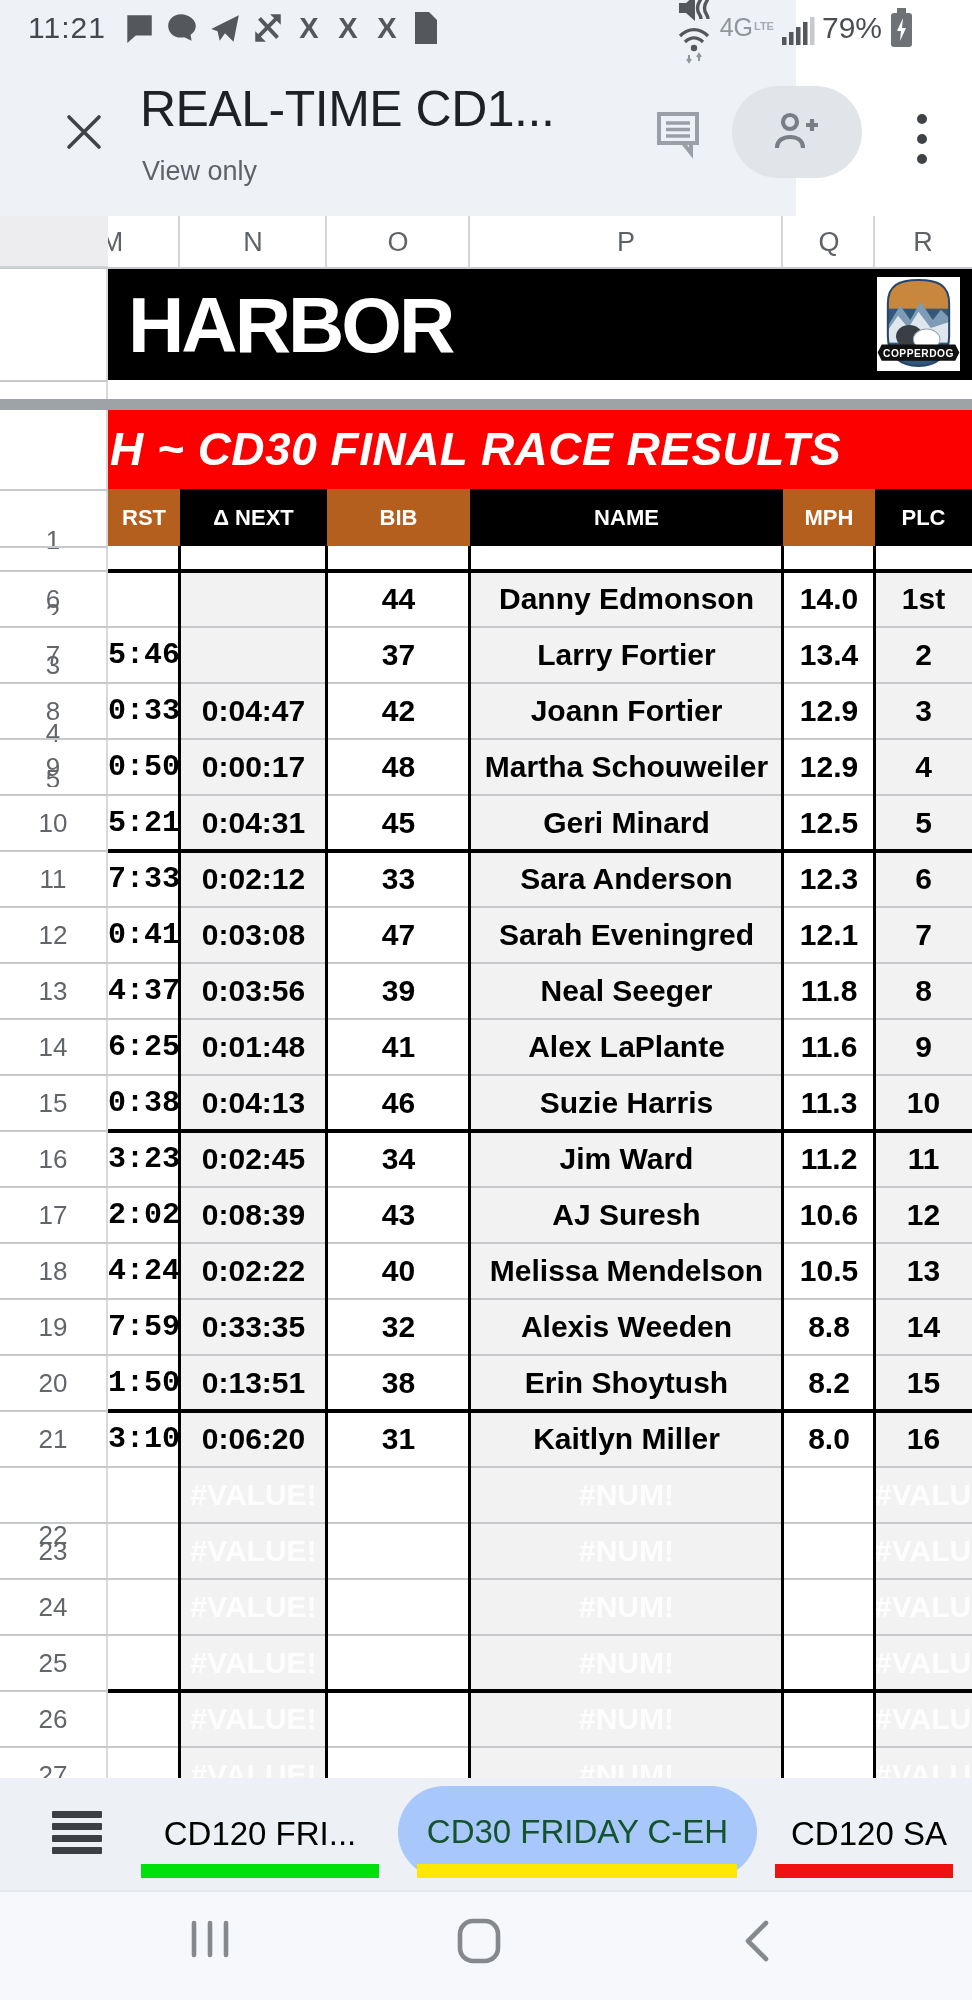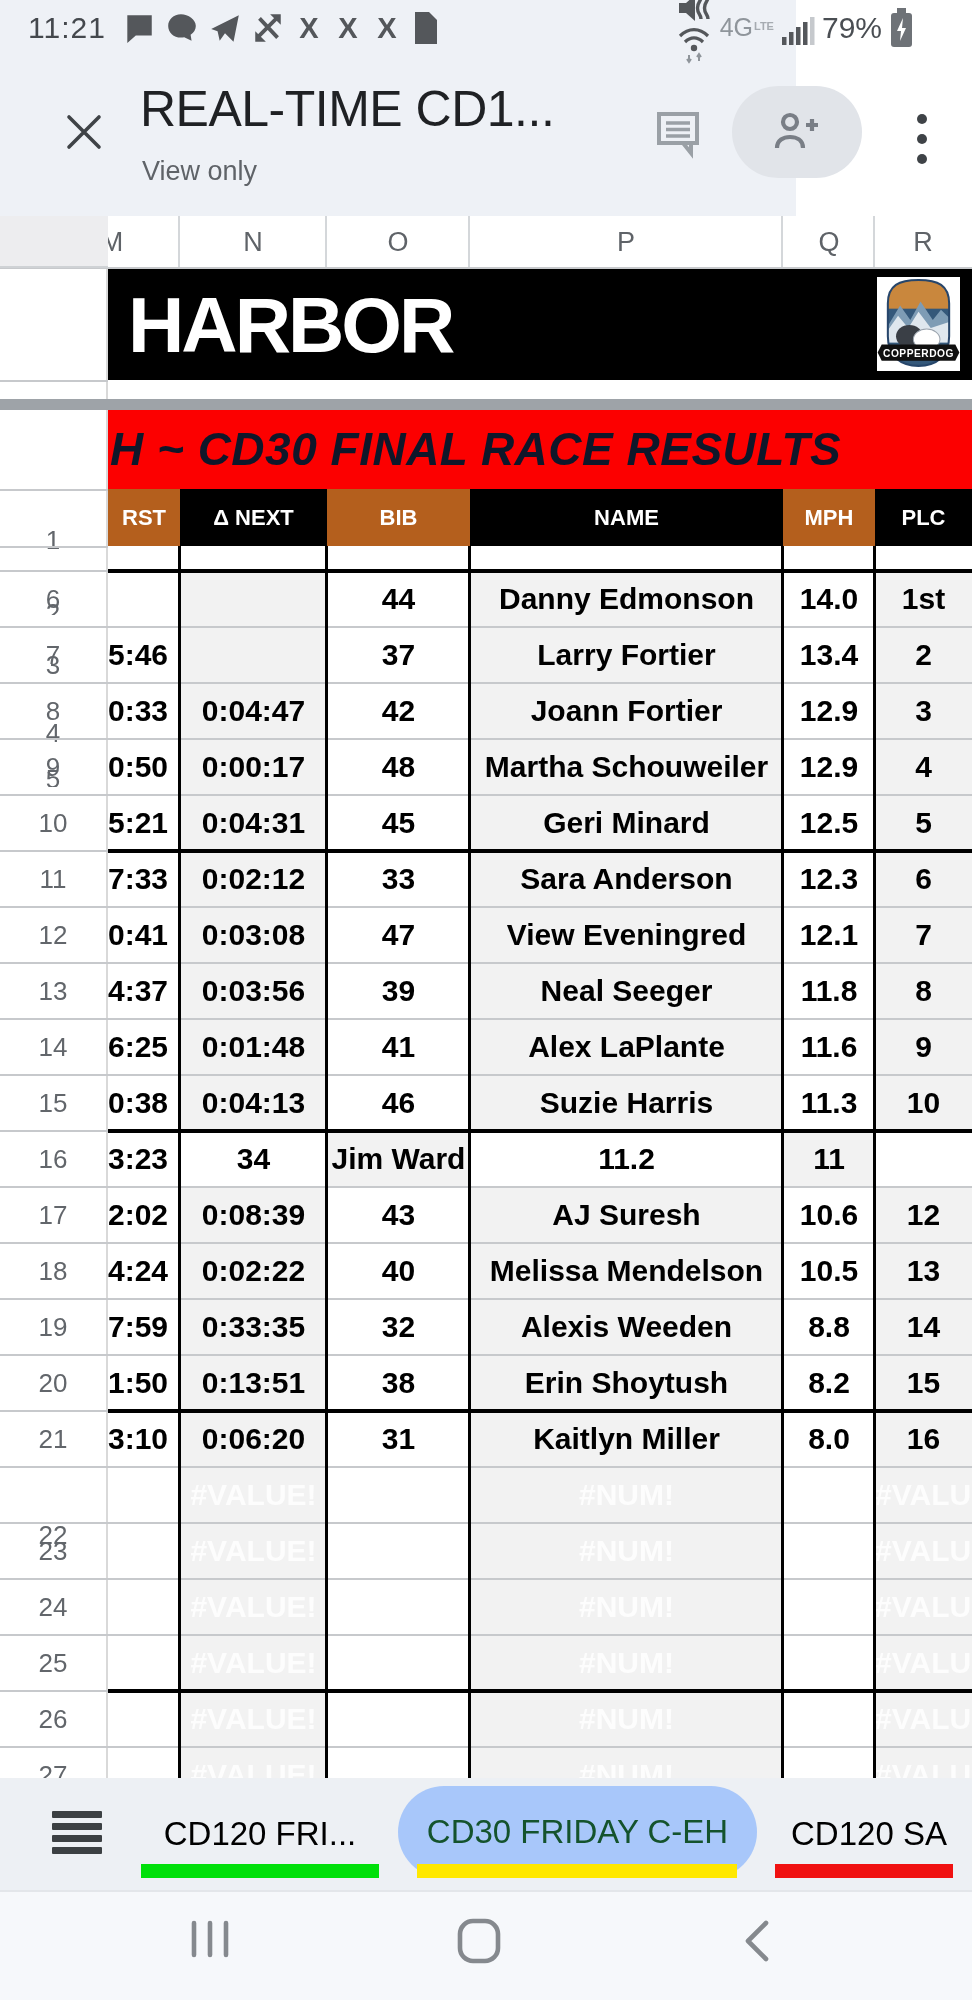--- a/index.html
+++ b/index.html
@@ -28,33 +28,33 @@
   .sheet{position:absolute;top:216px;left:0;width:972px;height:1562px;background:#fff;overflow:hidden;z-index:5;}
   .colletter{position:absolute;top:0;height:52px;line-height:52px;width:80px;margin-left:-40px;text-align:center;font-size:27px;color:#5f6368;z-index:2;}
   .stripline{position:absolute;top:0;height:52px;width:2px;background:#d4d7da;z-index:2;}
   .corner{position:absolute;left:0;top:0;width:108px;height:52px;background:#ededef;border-bottom:2px solid #cfd2d5;z-index:6;}
 
   .band-black{position:absolute;left:108px;top:52px;width:864px;height:112px;background:#000;z-index:1;}
   .harbor{position:absolute;left:20px;top:0;height:112px;line-height:114px;color:#fff;font-size:78px;font-weight:800;letter-spacing:-3px;}
   .logo-box{position:absolute;left:769px;top:9px;width:83px;height:94px;background:#fff;z-index:2;}
   .graybar{position:absolute;left:0;top:183px;width:972px;height:11px;background:#9ea3a8;z-index:8;}
   .band-red{position:absolute;left:108px;top:194px;width:864px;height:79px;background:#fc0000;overflow:hidden;z-index:1;}
-  .band-red .rtxt{position:absolute;left:2px;top:0;height:58px;line-height:79px;color:#0f172a;font-size:46px;font-weight:700;font-style:italic;white-space:nowrap;letter-spacing:0.5px;}
+  .band-red .rtxt{position:absolute;left:2px;top:0;height:58px;line-height:79px;color:#ffffff;font-size:46px;font-weight:700;font-style:italic;white-space:nowrap;letter-spacing:0.5px;}
 
   .band-hdr{position:absolute;left:108px;top:273px;width:864px;height:57px;display:grid;grid-template-columns:72px 147px 143px 313px 92px 97px;z-index:1;}
   .hcell{height:57px;line-height:57px;text-align:center;font-size:22px;font-weight:700;color:#fff;overflow:hidden;white-space:nowrap;cursor:cell;}
   .hc-black{background:#000;}
   .hc-orange{background:#b45f1d;}
 
   .rows{position:absolute;left:108px;top:355px;width:864px;height:1207px;overflow:hidden;z-index:1;}
   .trow{position:absolute;left:0;width:864px;height:56px;display:grid;grid-template-columns:72px 147px 143px 313px 92px 97px;}
   .cell{height:56px;line-height:56px;text-align:center;font-size:30px;font-weight:700;color:#000;overflow:hidden;white-space:nowrap;cursor:cell;}
   .cg{background:#f2f2f2;}
   .cw{background:#fff;}
-  .c-first{text-align:right;padding-right:15px;}
+  .c-first{text-align:right;padding-right:15px;font-family:Liberation Mono, monospace;}
   .err .cell{color:#fdfdfd;}
 
   .gutter{position:absolute;left:0;top:52px;width:108px;height:1510px;background:#fff;z-index:4;border-right:2px solid #d9d9d9;}
   .gnum{position:absolute;left:0;width:106px;text-align:center;font-size:26px;color:#62666b;overflow:hidden;}
 
   .hline{position:absolute;background:#c7c9cc;height:2px;z-index:5;}
   .thline{position:absolute;background:#000;height:4px;left:108px;width:864px;z-index:5;}
   .vline{position:absolute;background:#000;width:3px;top:330px;height:1232px;z-index:5;}
 
   
@@ -300,21 +300,21 @@
           <div class="cell cg">0:02:12</div>
           <div class="cell cw">33</div>
           <div class="cell cg">Sara Anderson</div>
           <div class="cell cw">12.3</div>
           <div class="cell cg">6</div>
         </div>
         <div class="trow" style="top: 336px;">
           <div class="cell cw c-first">0:41</div>
           <div class="cell cg">0:03:08</div>
           <div class="cell cw">47</div>
-          <div class="cell cg">View Eveningred</div>
+          <div class="cell cg">Sarah Eveningred</div>
           <div class="cell cw">12.1</div>
           <div class="cell cg">7</div>
         </div>
         <div class="trow" style="top: 392px;">
           <div class="cell cw c-first">4:37</div>
           <div class="cell cg">0:03:56</div>
           <div class="cell cw">39</div>
           <div class="cell cg">Neal Seeger</div>
           <div class="cell cw">11.8</div>
           <div class="cell cg">8</div>
@@ -330,20 +330,21 @@
         <div class="trow" style="top: 504px;">
           <div class="cell cw c-first">0:38</div>
           <div class="cell cg">0:04:13</div>
           <div class="cell cw">46</div>
           <div class="cell cg">Suzie Harris</div>
           <div class="cell cw">11.3</div>
           <div class="cell cg">10</div>
         </div>
         <div class="trow" style="top: 560px;">
           <div class="cell cw c-first">3:23</div>
+          <div class="cell cg">0:02:45</div>
           <div class="cell cw">34</div>
           <div class="cell cg">Jim Ward</div>
           <div class="cell cw">11.2</div>
           <div class="cell cg">11</div>
         </div>
         <div class="trow" style="top: 616px;">
           <div class="cell cw c-first">2:02</div>
           <div class="cell cg">0:08:39</div>
           <div class="cell cw">43</div>
           <div class="cell cg">AJ Suresh</div>

